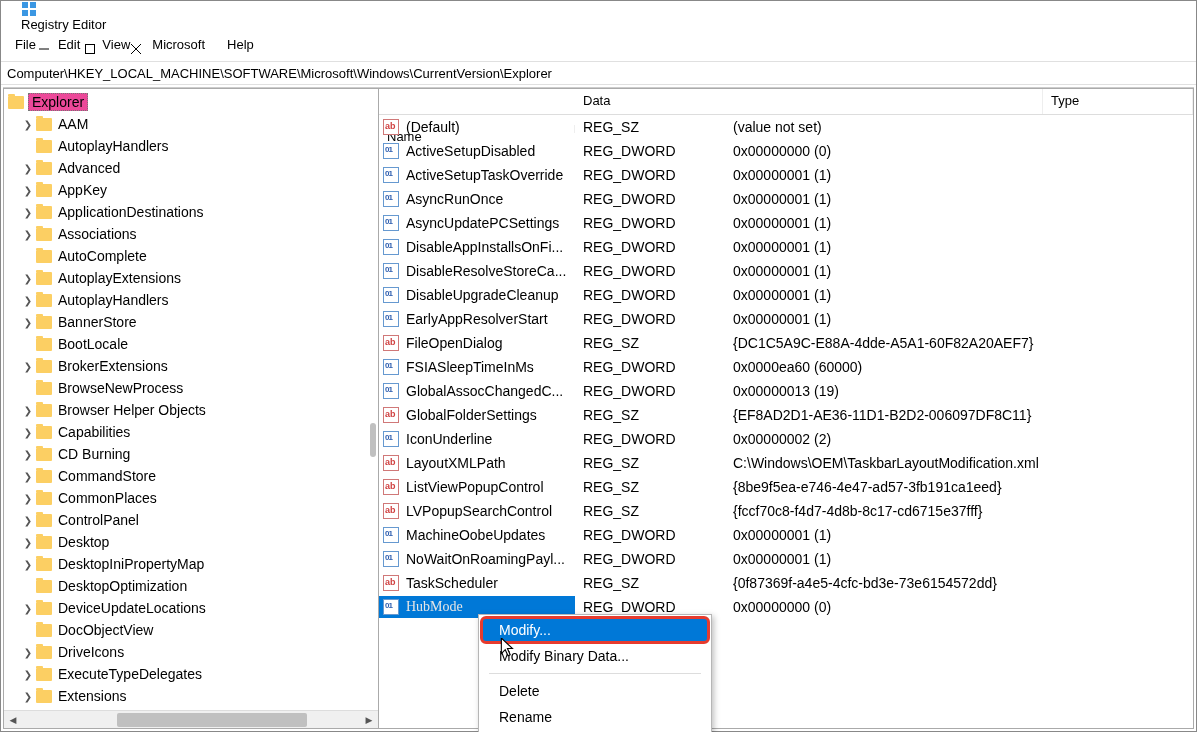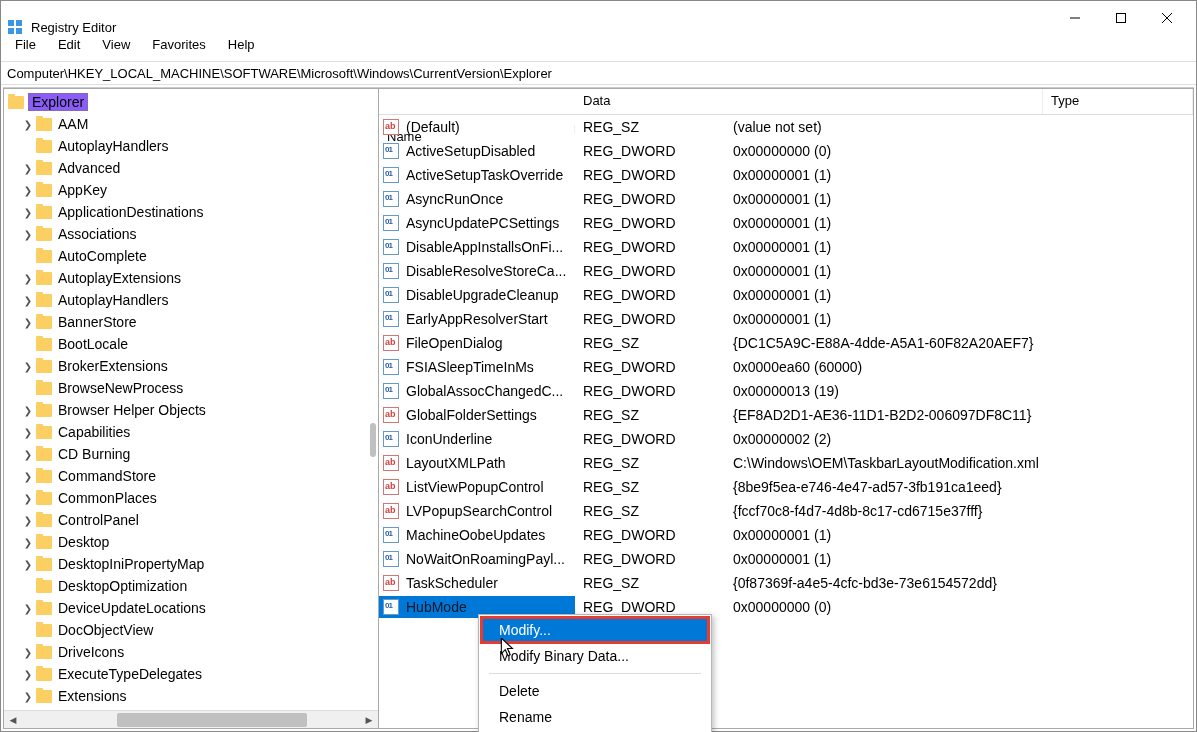--- a/index.html
+++ b/index.html
@@ -1,34 +1,34 @@
 <!DOCTYPE html>
 <html><head>
 <meta charset="utf-8">
 <style>
 * { box-sizing: border-box; margin: 0; padding: 0; }
 body { font-family: "Segoe UI", Tahoma, sans-serif; font-size: 13px; background: #fff; color: #000; overflow: hidden; }
 .window { width: 1197px; height: 732px; border: 1px solid #888; background: #fff; display: flex; flex-direction: column; }
-.titlebar { height: 34px; display: flex; align-items: flex-end; padding: 0 6px; }
+.titlebar { height: 34px; display: flex; align-items: flex-start; padding: 0 20px; flex-direction: column; }
 .titlebar .app-icon { width: 16px; height: 16px; margin-right: 8px; display: flex; align-items: center; justify-content: center; }
 .titlebar .app-icon svg { width: 16px; height: 16px; }
 .titlebar .title { flex: 1; font-size: 13px; }
 .win-controls { display: flex; }
 .win-btn { width: 46px; height: 34px; display: flex; align-items: center; justify-content: center; font-size: 14px; cursor: default; }
 .menubar { height: 26px; display: flex; padding: 0 4px; gap: 2px; }
 .menubar .menu-item { padding: 2px 10px; cursor: default; }
 .addressbar { height: 24px; border-top: 1px solid #e0e0e0; border-bottom: 1px solid #e0e0e0; display: flex; align-items: center; padding: 0 6px; font-size: 13px; }
 .content { flex: 1; display: flex; min-height: 0; border-top: 1px solid #ccc; margin: 2px; }
 .tree-pane { width: 376px; border: 1px solid #aaa; display: flex; flex-direction: column; position: relative; overflow: hidden; }
 .tree-content { flex: 1; overflow: hidden; font-size: 14px; }
 .tree-root { padding: 2px 0 0 4px; }
 .tree-root-item { display: flex; align-items: center; height: 22px; }
 .tree-root-item .folder-icon { margin-right: 4px; flex-shrink: 0; }
 .tree-root-item .label { padding: 1px 4px; }
-.tree-root-item .label.selected { background: #8b5cf6; border: 1px dotted #777; padding: 0 3px; }
+.tree-root-item .label.selected { background: #ec4899; border: 1px dotted #777; padding: 0 3px; }
 .tree-children { padding-left: 14px; }
 .tree-child { display: flex; align-items: center; height: 22px; padding-left: 0; }
 .expander { width: 12px; text-align: center; margin-right: 2px; color: #555; font-size: 10px; cursor: default; flex-shrink: 0; }
 .expander.empty { visibility: hidden; }
 .folder-icon { width: 16px; height: 13px; background: #fccf63; border-radius: 1px; border-left: none; margin-right: 6px; position: relative; flex-shrink: 0; }
 .folder-icon::before { content: ""; position: absolute; top: -2px; left: 0; width: 7px; height: 2px; background: #fccf63; border-radius: 1px 1px 0 0; }
 .tree-hscroll { height: 18px; border-top: 1px solid #ddd; display: flex; align-items: center; background: #f0f0f0; }
 .tree-hscroll .arrow { width: 18px; height: 18px; display: flex; align-items: center; justify-content: center; font-size: 9px; color: #555; }
 .tree-hscroll .track { flex: 1; height: 18px; position: relative; }
 .tree-hscroll .thumb { position: absolute; left: 95px; width: 190px; height: 14px; top: 2px; background: #c0c0c0; border-radius: 2px; }
@@ -44,23 +44,23 @@
 .row.selected .cell-name { background: #0078d7; color: #fff; }
 .cell-name { width: 196px; display: flex; align-items: center; padding-left: 4px; height: 22px; }
 .cell-type { width: 150px; padding-left: 8px; }
 .cell-data { flex: 1; padding-left: 8px; white-space: nowrap; overflow: hidden; text-overflow: ellipsis; }
 .val-icon { width: 16px; height: 16px; margin-right: 4px; flex-shrink: 0; display: inline-block; position: relative; }
 .val-icon.sz { border: 1px solid #d07878; background: #fff; }
 .val-icon.sz::after { content: "ab"; position: absolute; top: 1px; left: 1px; font-size: 9px; color: #d04040; font-weight: bold; }
 .val-icon.dw { border: 1px solid #6699d0; background: #fff; }
 .val-icon.dw::after { content: "01"; position: absolute; top: 1px; left: 1px; font-size: 8px; letter-spacing: -1px; color: #3060b0; font-weight: bold; }
 .name-text { white-space: nowrap; overflow: hidden; text-overflow: ellipsis; padding: 1px 3px; }
-.selected .name-text { background: #0078d7; color: #0f172a; }
+.selected .name-text { background: #0078d7; color: #e5e5e5; font-family: Liberation Serif, serif; }
 .context-menu { position: absolute; left: 478px; top: 614px; width: 234px; background: #fff; border: 1px solid #b6b6b6; box-shadow: 2px 2px 6px rgba(0,0,0,.25); padding: 2px; z-index: 10; }
-.context-menu .mi { padding: 5px 18px; font-size: 14px; cursor: default; }
+.context-menu .mi { padding: 5px 18px; font-size: 14px; cursor: default; border-radius: 6px; }
 .context-menu .mi.highlight { background: #0078d7; color: #fff; border: 3px solid #e63b2e; margin: -1px; padding: 3px 16px; }
 .context-menu .sep { height: 1px; background: #ddd; margin: 4px 8px; }
 .cursor { position: absolute; left: 500px; top: 638px; z-index: 20; pointer-events: none; }
 .cursor svg { width: 16px; height: 20px; }
 </style>
 </head>
 <body>
 
 <div class="window">
 
@@ -91,21 +91,21 @@
             <line x1="10" y1="0" x2="0" y2="10" stroke="#000" stroke-width="1"></line>
           </svg>
         </div>
     </div>
   </div>
 
   <div class="menubar">
     <span class="menu-item">File</span>
     <span class="menu-item">Edit</span>
     <span class="menu-item">View</span>
-    <span class="menu-item">Favorites</span>
+    <span class="menu-item">Microsoft</span>
     <span class="menu-item">Help</span>
   </div>
 
   <div class="addressbar">
     <span>Computer\HKEY_LOCAL_MACHINE\SOFTWARE\Microsoft\Windows\CurrentVersion\Explorer</span>
   </div>
 
   <div class="content">
 
     <div class="tree-pane">

